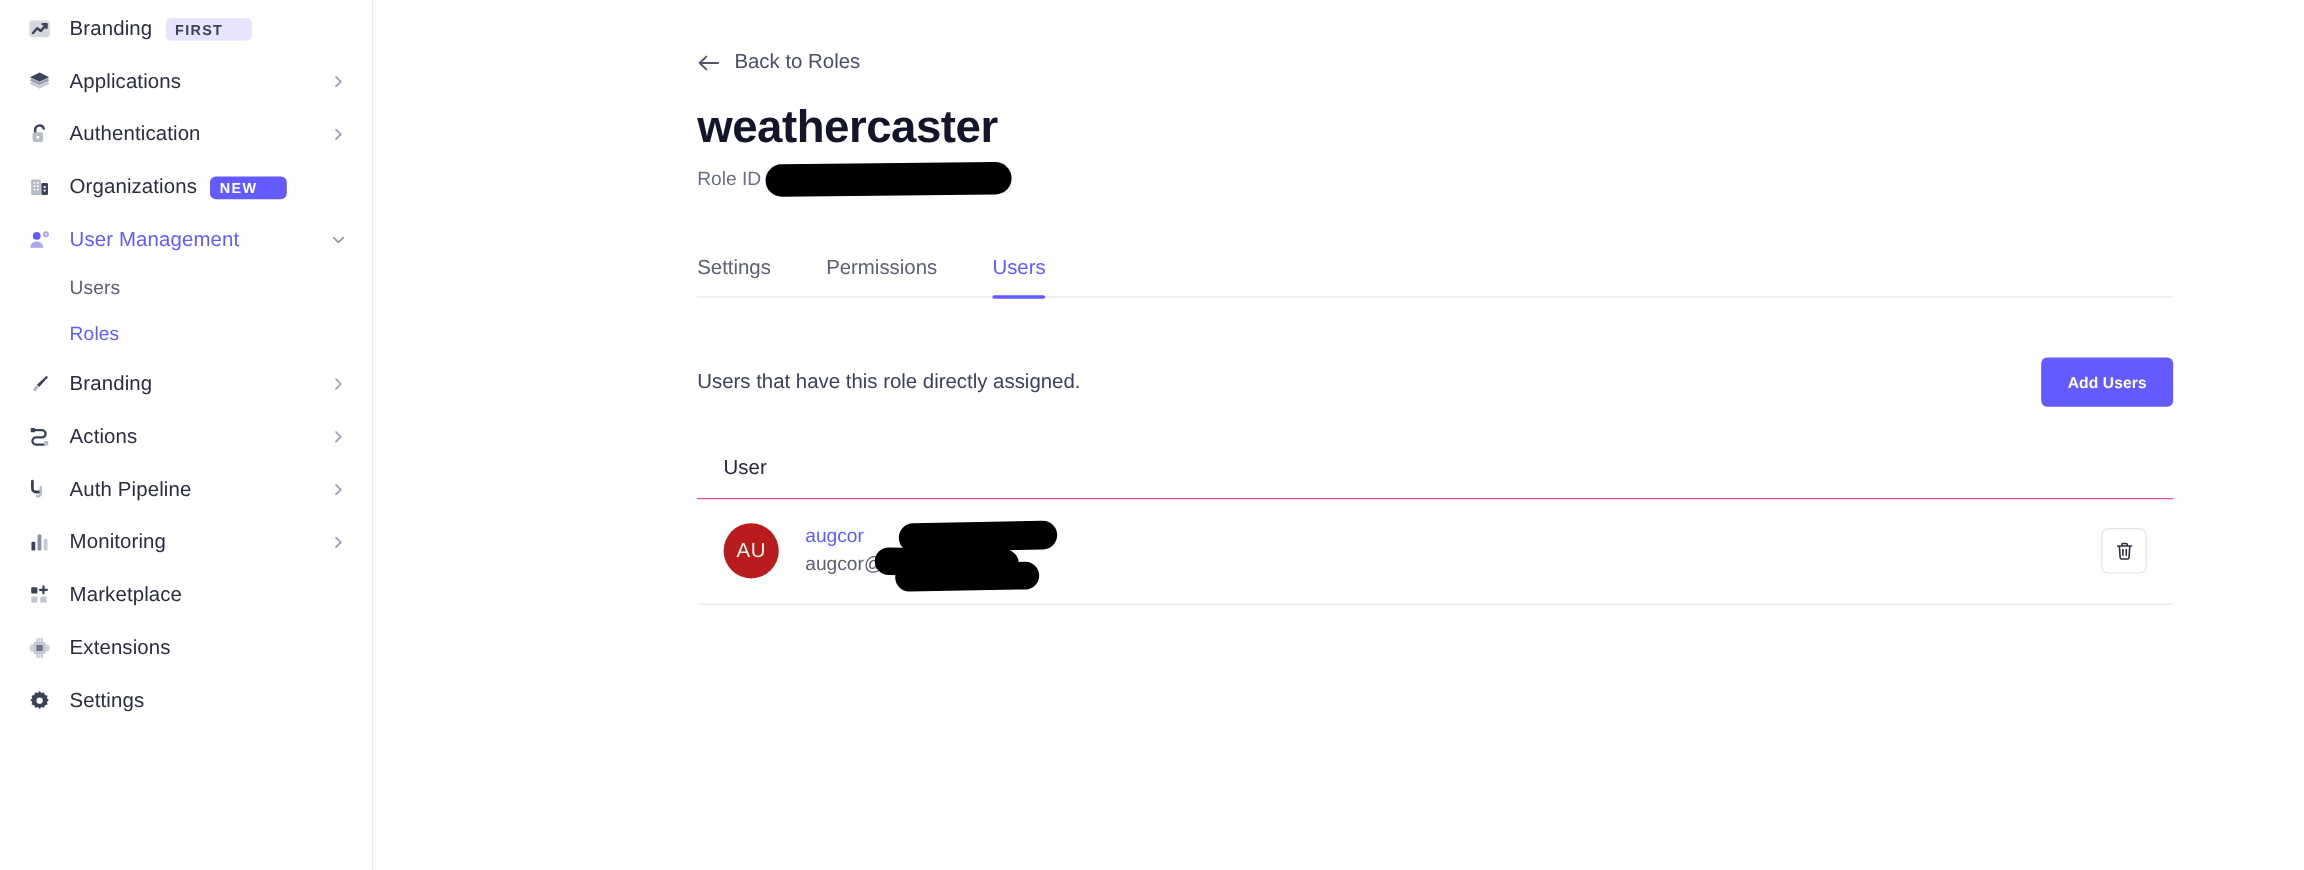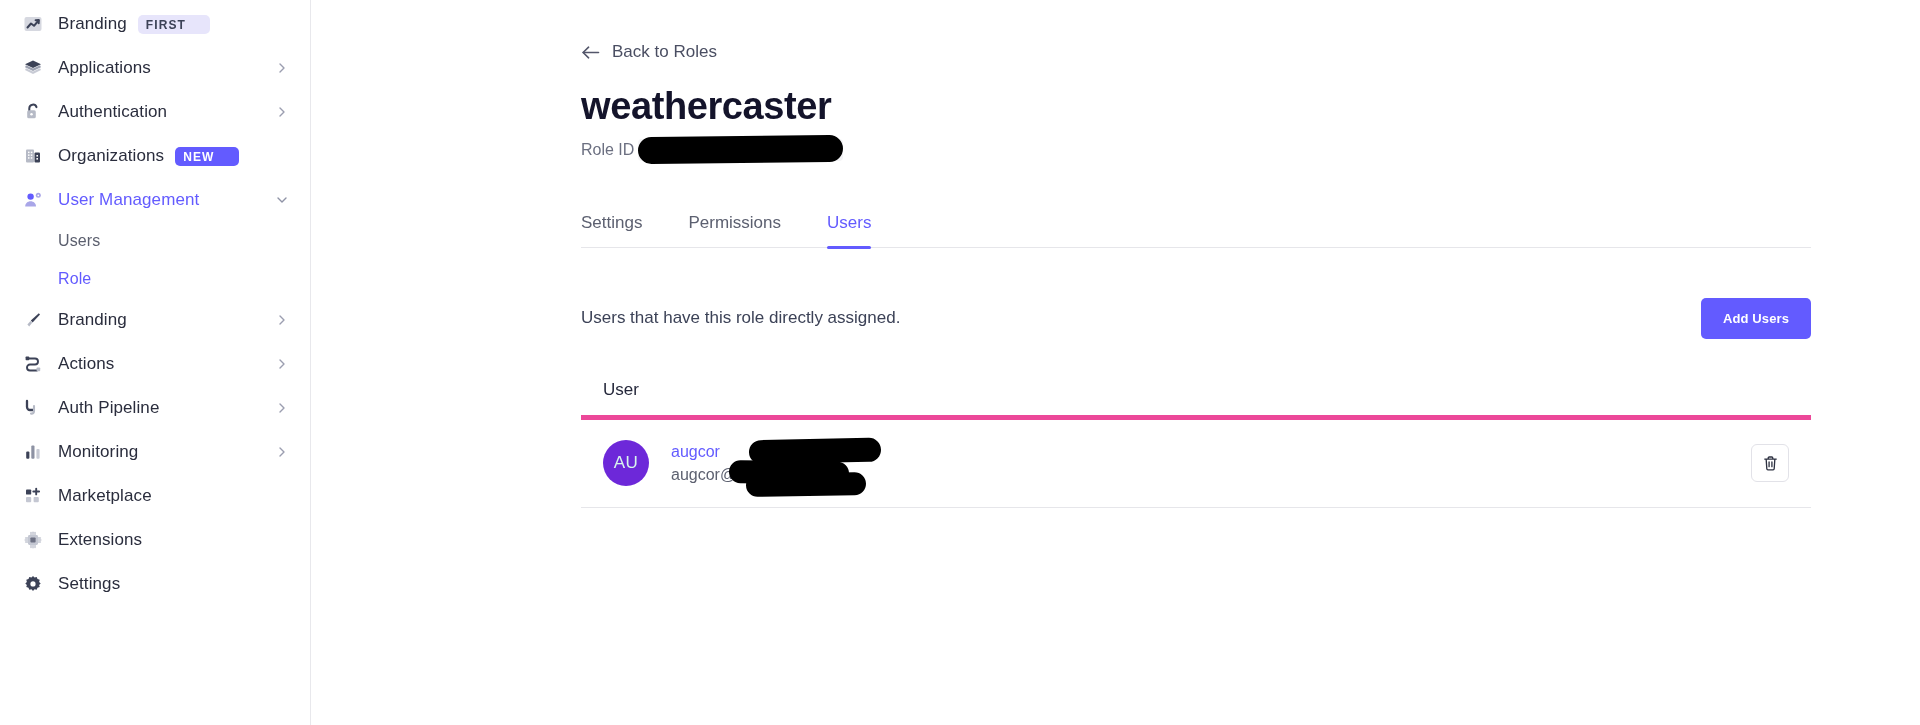--- a/index.html
+++ b/index.html
@@ -219,35 +219,35 @@
 
   
   .table {
     margin-top: 38px;
     width: 1230px;
   }
   .table-head {
     font-size: 17px;
     color: #25283b;
     padding: 0 0 15px 22px;
-    border-bottom: 5px solid #ec4899;
+    border-bottom: 1px solid #ec4899;
     margin-top: 41px;
   }
   .table-row {
     display: flex;
     align-items: center;
     height: 88px;
     border-bottom: 1px solid #e6e6ea;
     padding: 0 22px 0 22px;
   }
   .avatar {
     width: 46px;
     height: 46px;
     border-radius: 50%;
-    background: #6d28d9;
+    background: #b91c1c;
     color: #d8f5ed;
     display: flex;
     align-items: center;
     justify-content: center;
     font-size: 17px;
     letter-spacing: .5px;
     flex: 0 0 46px;
   }
   .user-cell {
     margin-left: 22px;
@@ -388,21 +388,21 @@
         <svg width="12" height="12" viewBox="0 0 12 12" fill="none">
             <path d="M2 4 L6 8 L10 4" stroke="#8f93a6" stroke-width="1.4" fill="none" stroke-linecap="round" stroke-linejoin="round"></path>
           </svg>
       </span>
     </div>
 
     <div class="sub-item">
       <span class="nav-label">Users</span>
     </div>
     <div class="sub-item active">
-      <span class="nav-label">Role</span>
+      <span class="nav-label">Roles</span>
     </div>
 
     <div class="nav-item">
       <span class="nav-icon">
         <svg width="20" height="20" viewBox="0 0 20 20" fill="none">
           <path d="M15.8 3.2 L17 4.4 L9.6 12.4 L7.8 10.6 Z" fill="#3c4257"></path>
           <path d="M7.4 11 L9.2 12.8 L6.2 16.4 L4.4 14.6 Z" fill="#b6bac6"></path>
         </svg>
       </span>
       <span class="nav-label">Branding</span>

